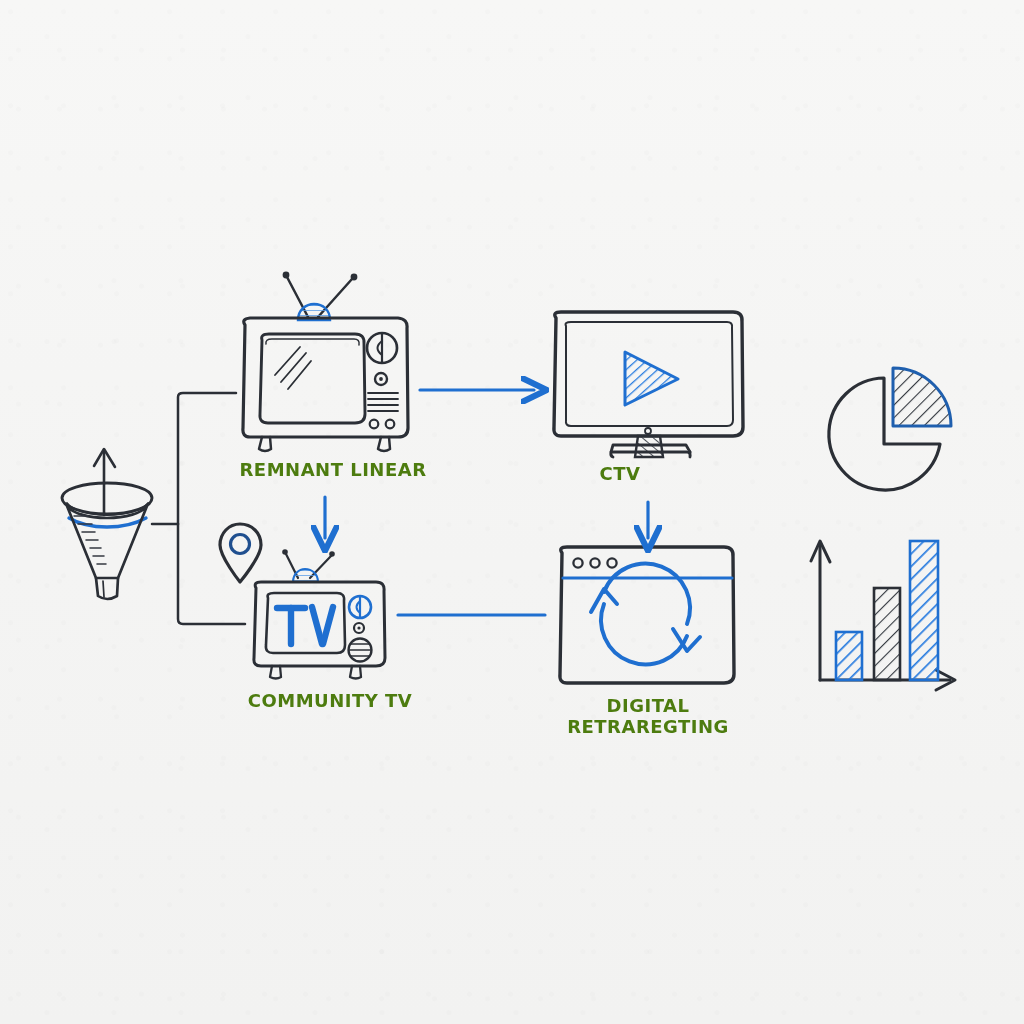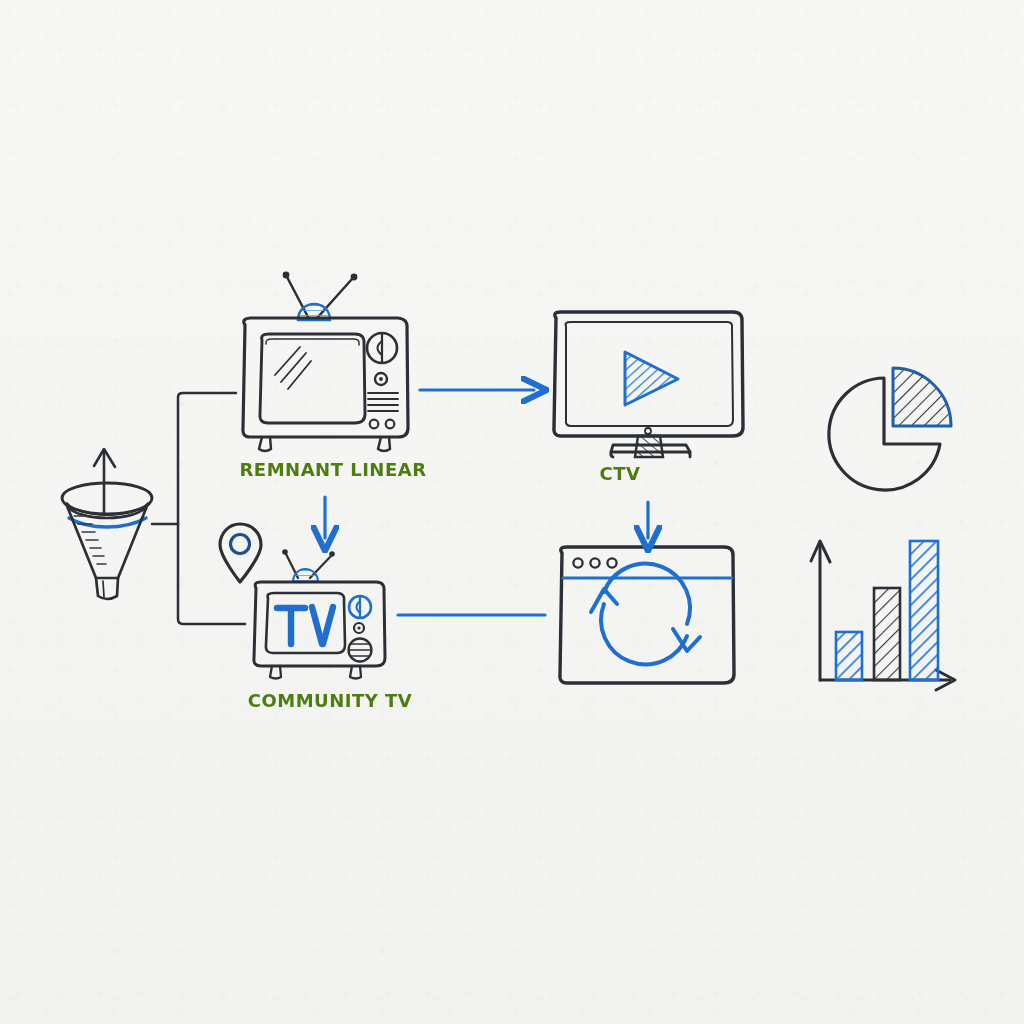--- a/index.html
+++ b/index.html
@@ -262,14 +262,16 @@
       <path class="blue" stroke-width="3.2" d="M398,615 L545,615"></path>
     </g>
   </svg>
 
   <div class="label" style="left:333px;top:459px;">REMNANT LINEAR</div>
 
   <div class="label" style="left:620px;top:463px;">CTV</div>
 
   <div class="label" style="left:330px;top:690px;text-align:center;">COMMUNITY TV</div>
 
+  <div class="label" style="left:648px;top:695px;">DIGITAL
+RETRAREGTING</div>
 
 </div>
 
 </body></html>

